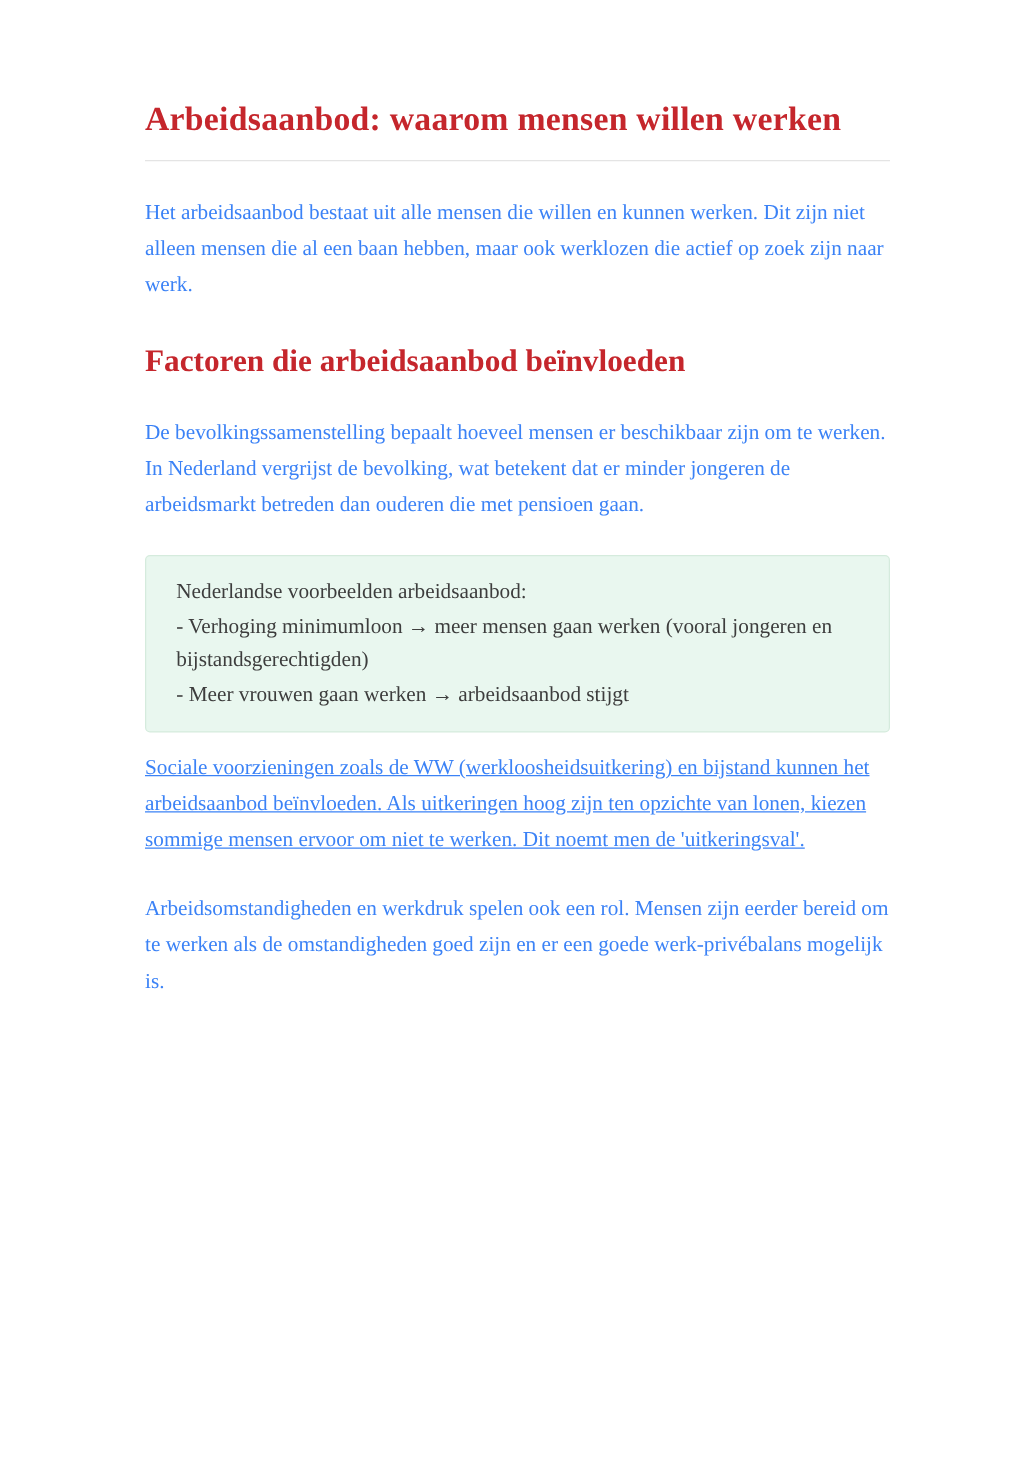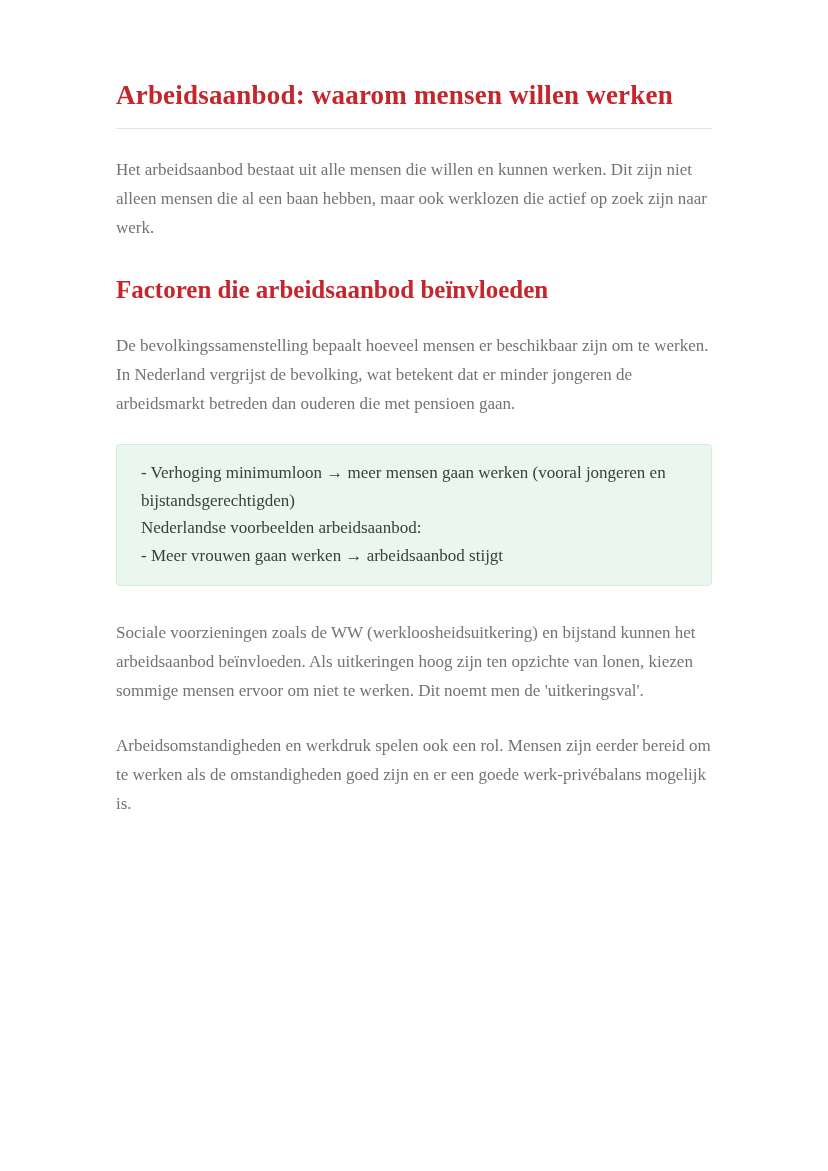--- a/index.html
+++ b/index.html
@@ -30,64 +30,64 @@
   .title-divider {
     border: none;
     border-top: 1px solid #e4e4e4;
     margin-top: 17px;
     margin-bottom: 0;
   }
   .content p {
     font-size: 17px;
     line-height: 29px;
     margin-top: 26px;
-    color: #737373;
+    color: #3b82f6;
   }
   h2.section-heading {
     font-size: 25px;
     font-weight: bold;
     color: #c5262c;
     margin-top: 33px;
     line-height: 1.2;
   }
   .example-box {
     margin-top: 26px;
     background: #e9f7ef;
     border: 1px solid #d5ebdd;
     border-radius: 4px;
     padding: 14px 24px 16px 24px;
   }
   .example-box .box-line {
     font-size: 17px;
     line-height: 27.5px;
     color: #3d3d3d;
   }
-  .closing p:first-child { margin-top: 32px; }
+  .closing p:first-child { margin-top: 13px; text-decoration: underline; }
 </style>
 </head>
 <body>
 
 <div class="page">
   <div class="content">
 
     <h1 class="doc-title">Arbeidsaanbod: waarom mensen willen werken</h1>
 
     <hr class="title-divider">
 
     <p>Het arbeidsaanbod bestaat uit alle mensen die willen en kunnen werken. Dit zijn niet alleen mensen die al een baan hebben, maar ook werklozen die actief op zoek zijn naar werk.</p>
 
     <h2 class="section-heading">Factoren die arbeidsaanbod beïnvloeden</h2>
 
 
     <p>De bevolkingssamenstelling bepaalt hoeveel mensen er beschikbaar zijn om te werken. In Nederland vergrijst de bevolking, wat betekent dat er minder jongeren de arbeidsmarkt betreden dan ouderen die met pensioen gaan.</p>
 
 
     <div class="example-box">
+      <div class="box-line">Nederlandse voorbeelden arbeidsaanbod:</div>
       <div class="box-line">- Verhoging minimumloon → meer mensen gaan werken (vooral jongeren en bijstandsgerechtigden)</div>
-      <div class="box-line">Nederlandse voorbeelden arbeidsaanbod:</div>
       <div class="box-line">- Meer vrouwen gaan werken → arbeidsaanbod stijgt</div>
     </div>
 
     <div class="closing">
       <p>Sociale voorzieningen zoals de WW (werkloosheidsuitkering) en bijstand kunnen het arbeidsaanbod beïnvloeden. Als uitkeringen hoog zijn ten opzichte van lonen, kiezen sommige mensen ervoor om niet te werken. Dit noemt men de 'uitkeringsval'.</p>
       <p>Arbeidsomstandigheden en werkdruk spelen ook een rol. Mensen zijn eerder bereid om te werken als de omstandigheden goed zijn en er een goede werk-privébalans mogelijk is.</p>
     </div>
 
   </div>
 </div>

